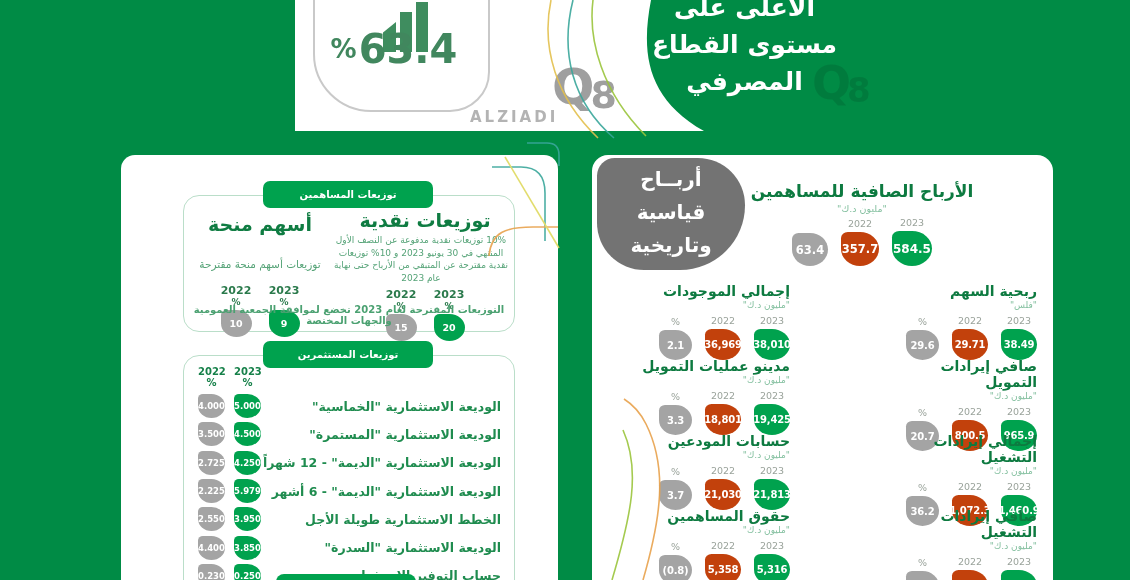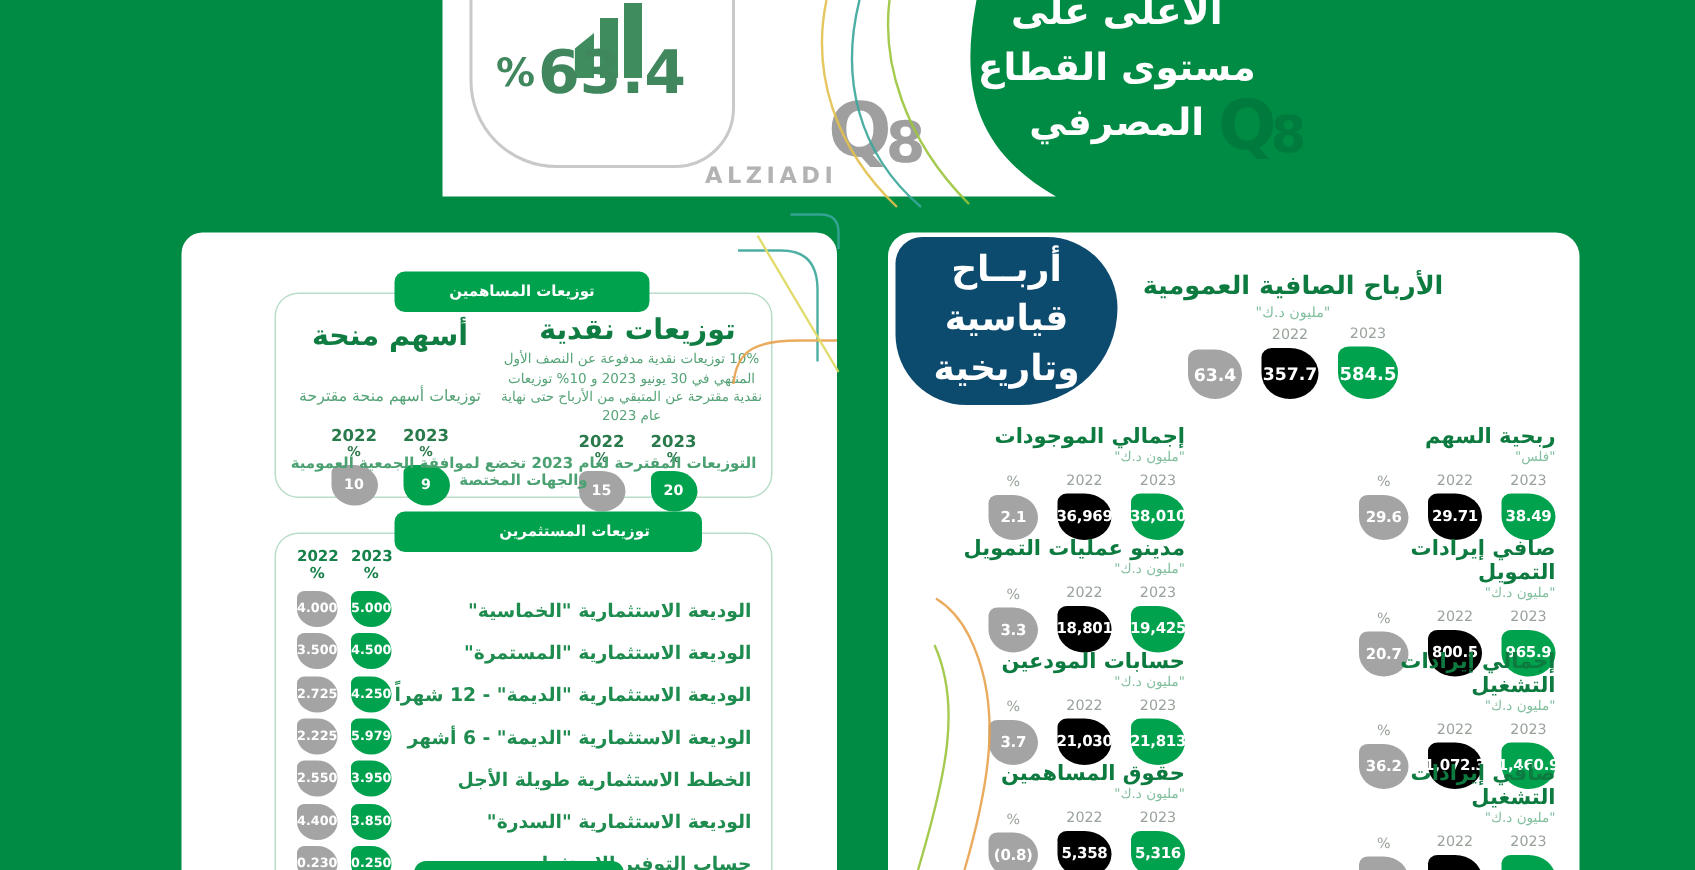--- a/index.html
+++ b/index.html
@@ -35,28 +35,28 @@
   .card{position:absolute;background:#fff;z-index:2;}
   .card-left{left:121px;top:155px;width:437px;height:450px;border-radius:14px;}
   .card-right{left:592px;top:155px;width:461px;height:450px;border-radius:16px;}
 
   .sect{position:absolute;border:1.5px solid #badec9;border-radius:16px;background:#fff;}
   .sect1{left:62px;top:40px;width:330px;height:135px;}
   .sect2{left:62px;top:200px;width:330px;height:250px;}
   .badge{position:absolute;background:#00a24e;color:#fff;font-weight:bold;font-size:10px;
     height:27px;line-height:27px;text-align:center;border-radius:7px;z-index:4;direction:rtl;}
   .badge1{left:142px;top:26px;width:170px;}
-  .badge2{left:142px;top:186px;width:170px;padding-left:35px;}
+  .badge2{left:142px;top:186px;width:170px;}
   .badge-cut{left:155px;top:419px;width:140px;height:24px;border-radius:8px;}
 
   
   .blob{display:flex;align-items:center;justify-content:center;color:#fff;font-weight:bold;
     border-radius:18% 50% 50% 50%;direction:ltr;}
   .blob.gray{background:#a4a4a4;}
-  .blob.sage{background:#000000;}
+  .blob.sage{background:#c2410c;}
   .blob.green{background:#00a24e;}
   .b-sm{width:31px;height:27px;font-size:9.5px;}
   .b-xs{width:27px;height:24px;font-size:8.5px;}
   .b-m{width:36px;height:31px;font-size:10px;letter-spacing:-.2px;}
   .b-m.gray{width:33px;height:30px;}
   .b-h1{width:40px;height:35px;font-size:12px;}
   .b-h2{width:38px;height:34px;font-size:11.5px;}
   .b-h3{width:36px;height:33px;font-size:11.5px;}
 
   
@@ -81,23 +81,23 @@
   .inv-body{position:absolute;left:0;top:10px;width:100%;}
   .irow{display:flex;align-items:center;height:28.3px;direction:ltr;padding-left:14px;}
   .irow .ib2{margin-left:9px;}
   .ilab{flex:1;font-size:12.5px;font-weight:bold;color:#1f8c4f;text-align:right;
     direction:rtl;padding-right:13px;}
   .ihead{display:flex;direction:ltr;padding-left:14px;height:26px;}
   .hcell{width:27px;text-align:center;font-size:10px;font-weight:bold;color:#17814a;line-height:11px;}
   .hcell+.hcell{margin-left:9px;}
 
   
-  .ribbon{position:absolute;left:5px;top:3px;width:148px;height:112px;background:#0c4a6e;
+  .ribbon{position:absolute;left:5px;top:3px;width:148px;height:112px;background:#737373;
     border-radius:18px 48px 66px 48px;color:#fff;text-align:center;font-weight:bold;
-    font-size:24px;line-height:33px;padding-top:5px;box-sizing:border-box;direction:rtl;}
+    font-size:20px;line-height:33px;padding-top:5px;box-sizing:border-box;direction:rtl;}
   .phead{position:absolute;left:110px;top:26px;width:320px;text-align:center;}
   .h-title{font-size:17px;font-weight:bold;color:#0d7a40;direction:rtl;}
   .h-unit{font-size:9.5px;color:#82bf9e;margin-top:2px;direction:rtl;}
   .h-row{margin-top:3px;display:flex;direction:rtl;justify-content:center;align-items:flex-end;gap:13px;}
   .mcell{display:flex;flex-direction:column;align-items:center;}
   .ylab{font-size:9.5px;color:#9aa39b;margin-bottom:3px;height:11px;line-height:11px;}
   .pgrid{position:absolute;left:48px;top:128px;width:397px;display:grid;
     grid-template-columns:150px 150px;column-gap:97px;row-gap:11px;direction:rtl;}
   .metric{height:64px;text-align:right;direction:rtl;}
   .metric .mt{font-size:14px;font-weight:bold;color:#0d7a40;line-height:16px;}
@@ -237,21 +237,21 @@
 
   <div class="card card-right">
 
     <div class="ribbon">
       <div>أربــاح</div>
       <div>قياسية</div>
       <div>وتاريخية</div>
     </div>
 
     <div class="phead">
-      <div class="h-title">الأرباح الصافية العمومية</div>
+      <div class="h-title">الأرباح الصافية للمساهمين</div>
       <div class="h-unit">"مليون د.ك"</div>
       <div class="h-row">
         <div class="mcell">
           <div class="ylab">2023</div>
           <div class="blob green b-h1">584.5</div>
         </div>
         <div class="mcell">
           <div class="ylab">2022</div>
           <div class="blob sage b-h2">357.7</div>
         </div>

